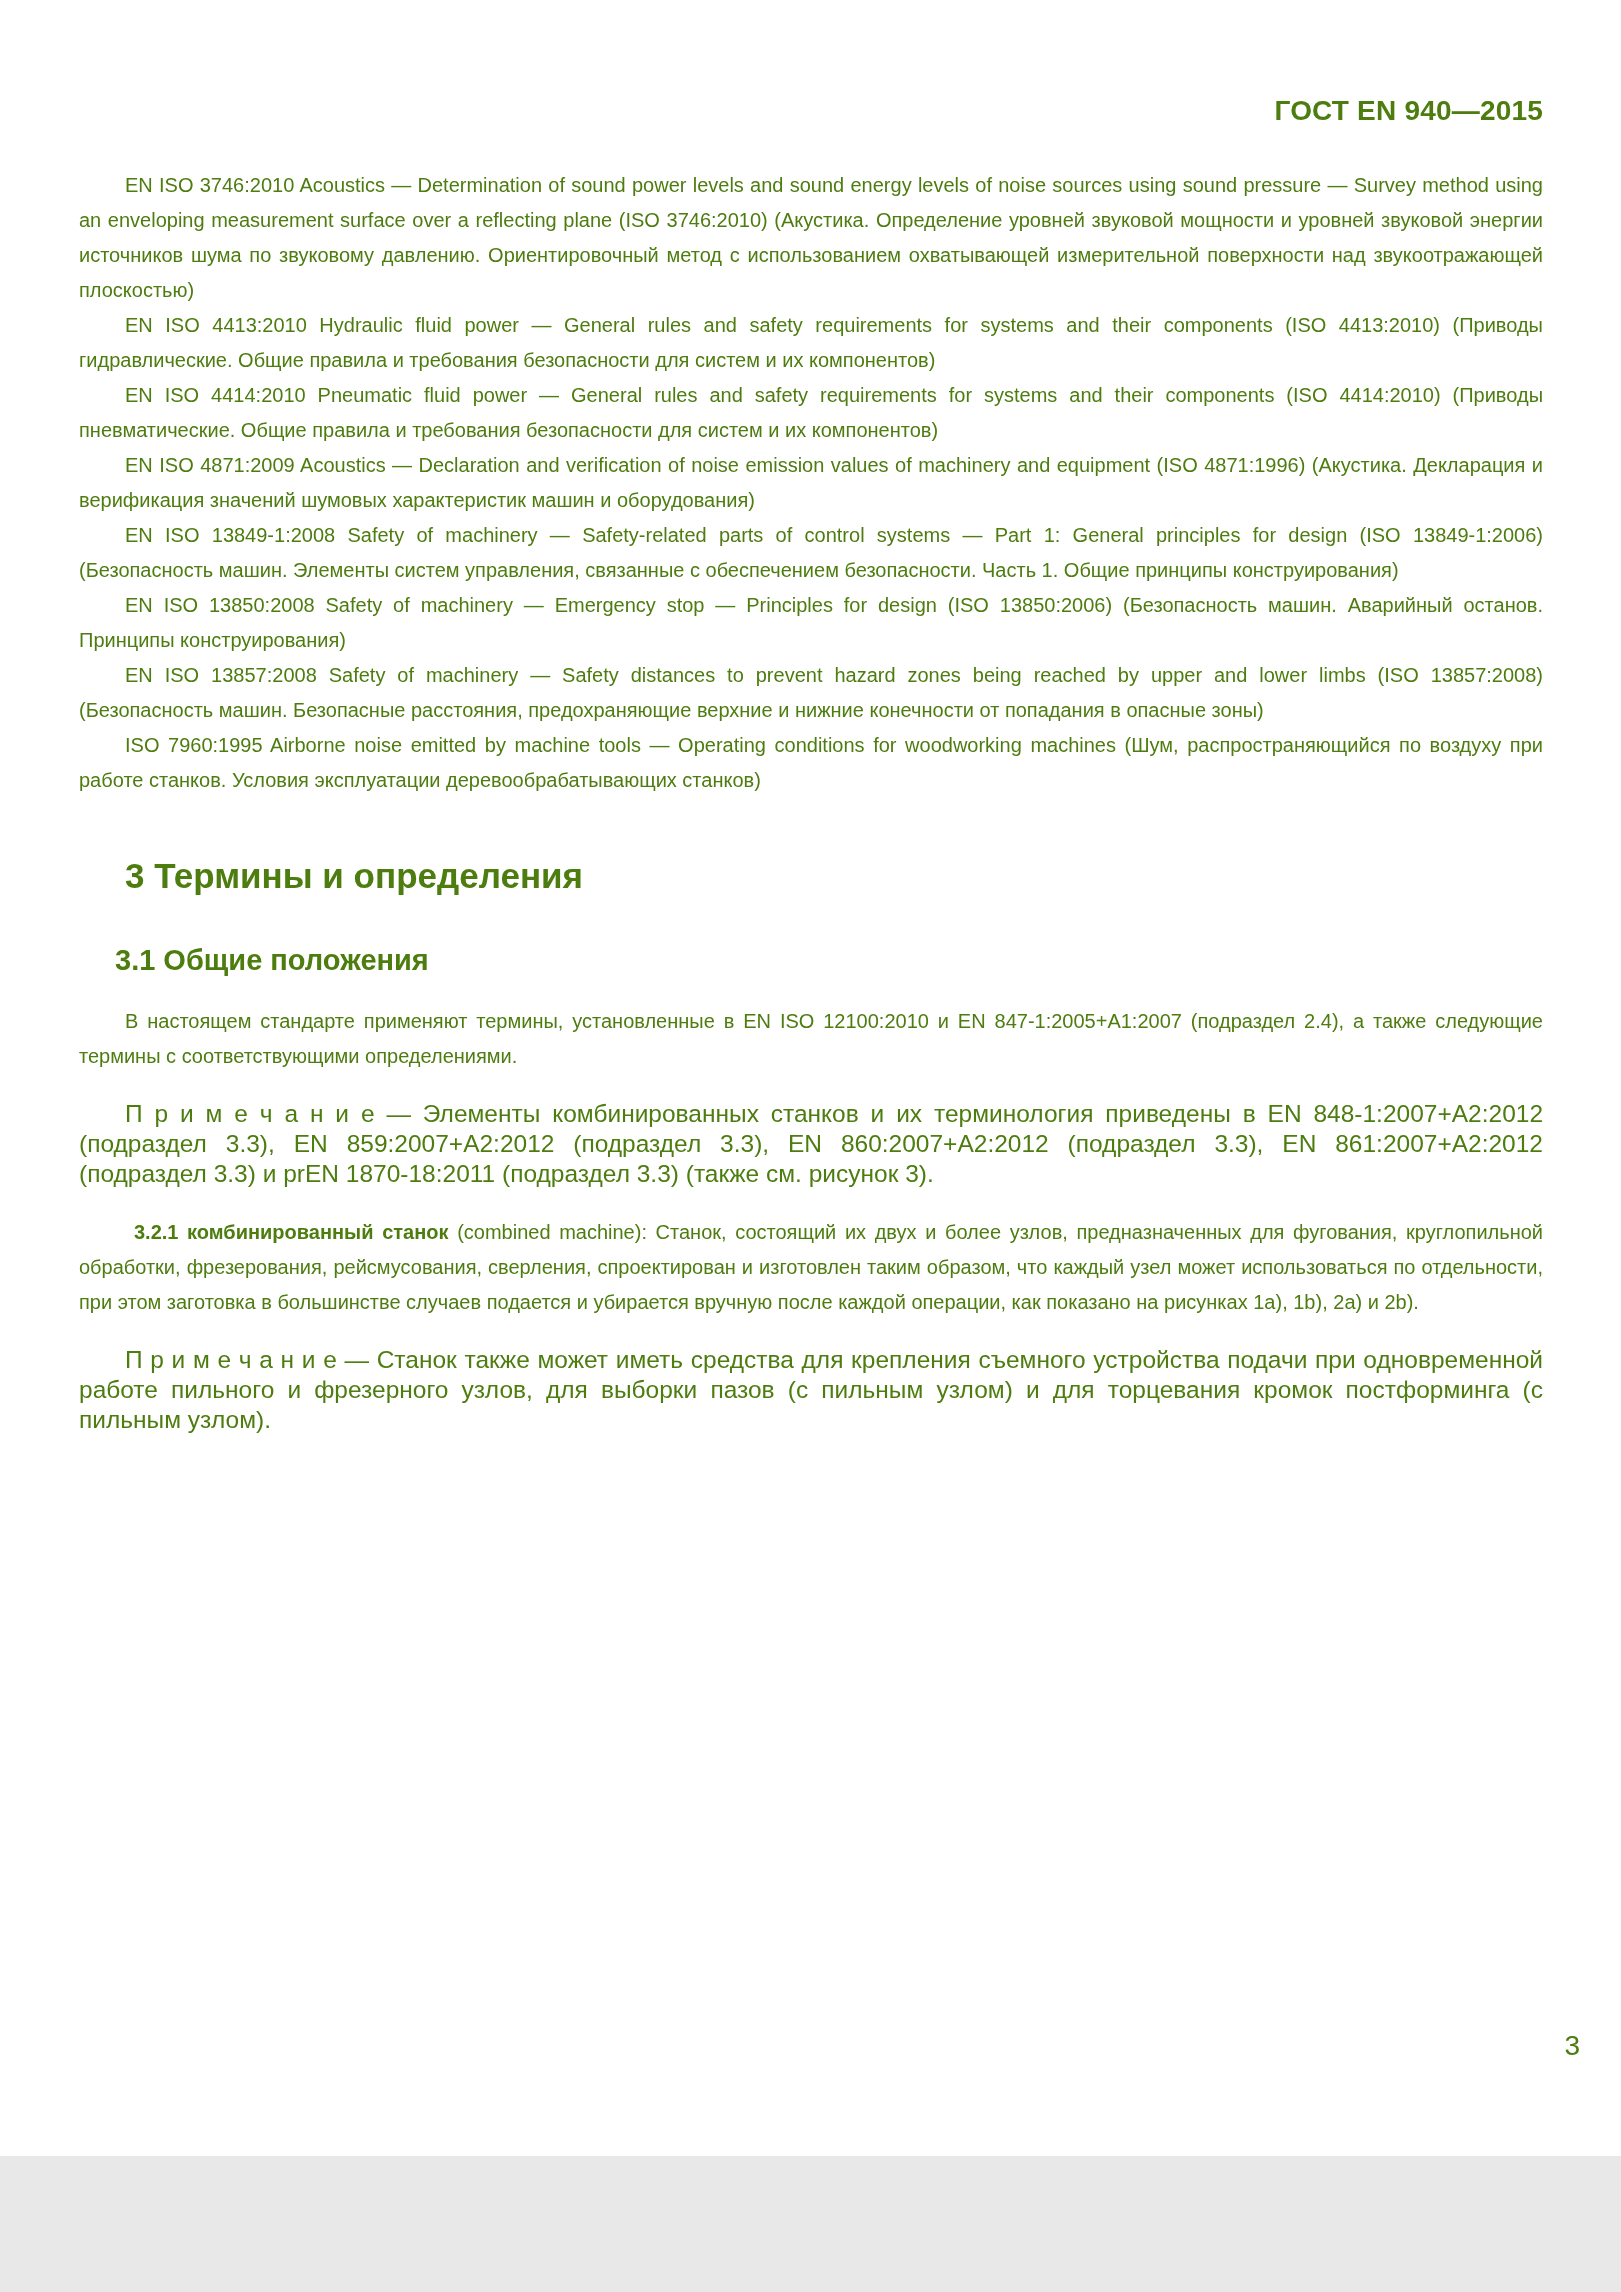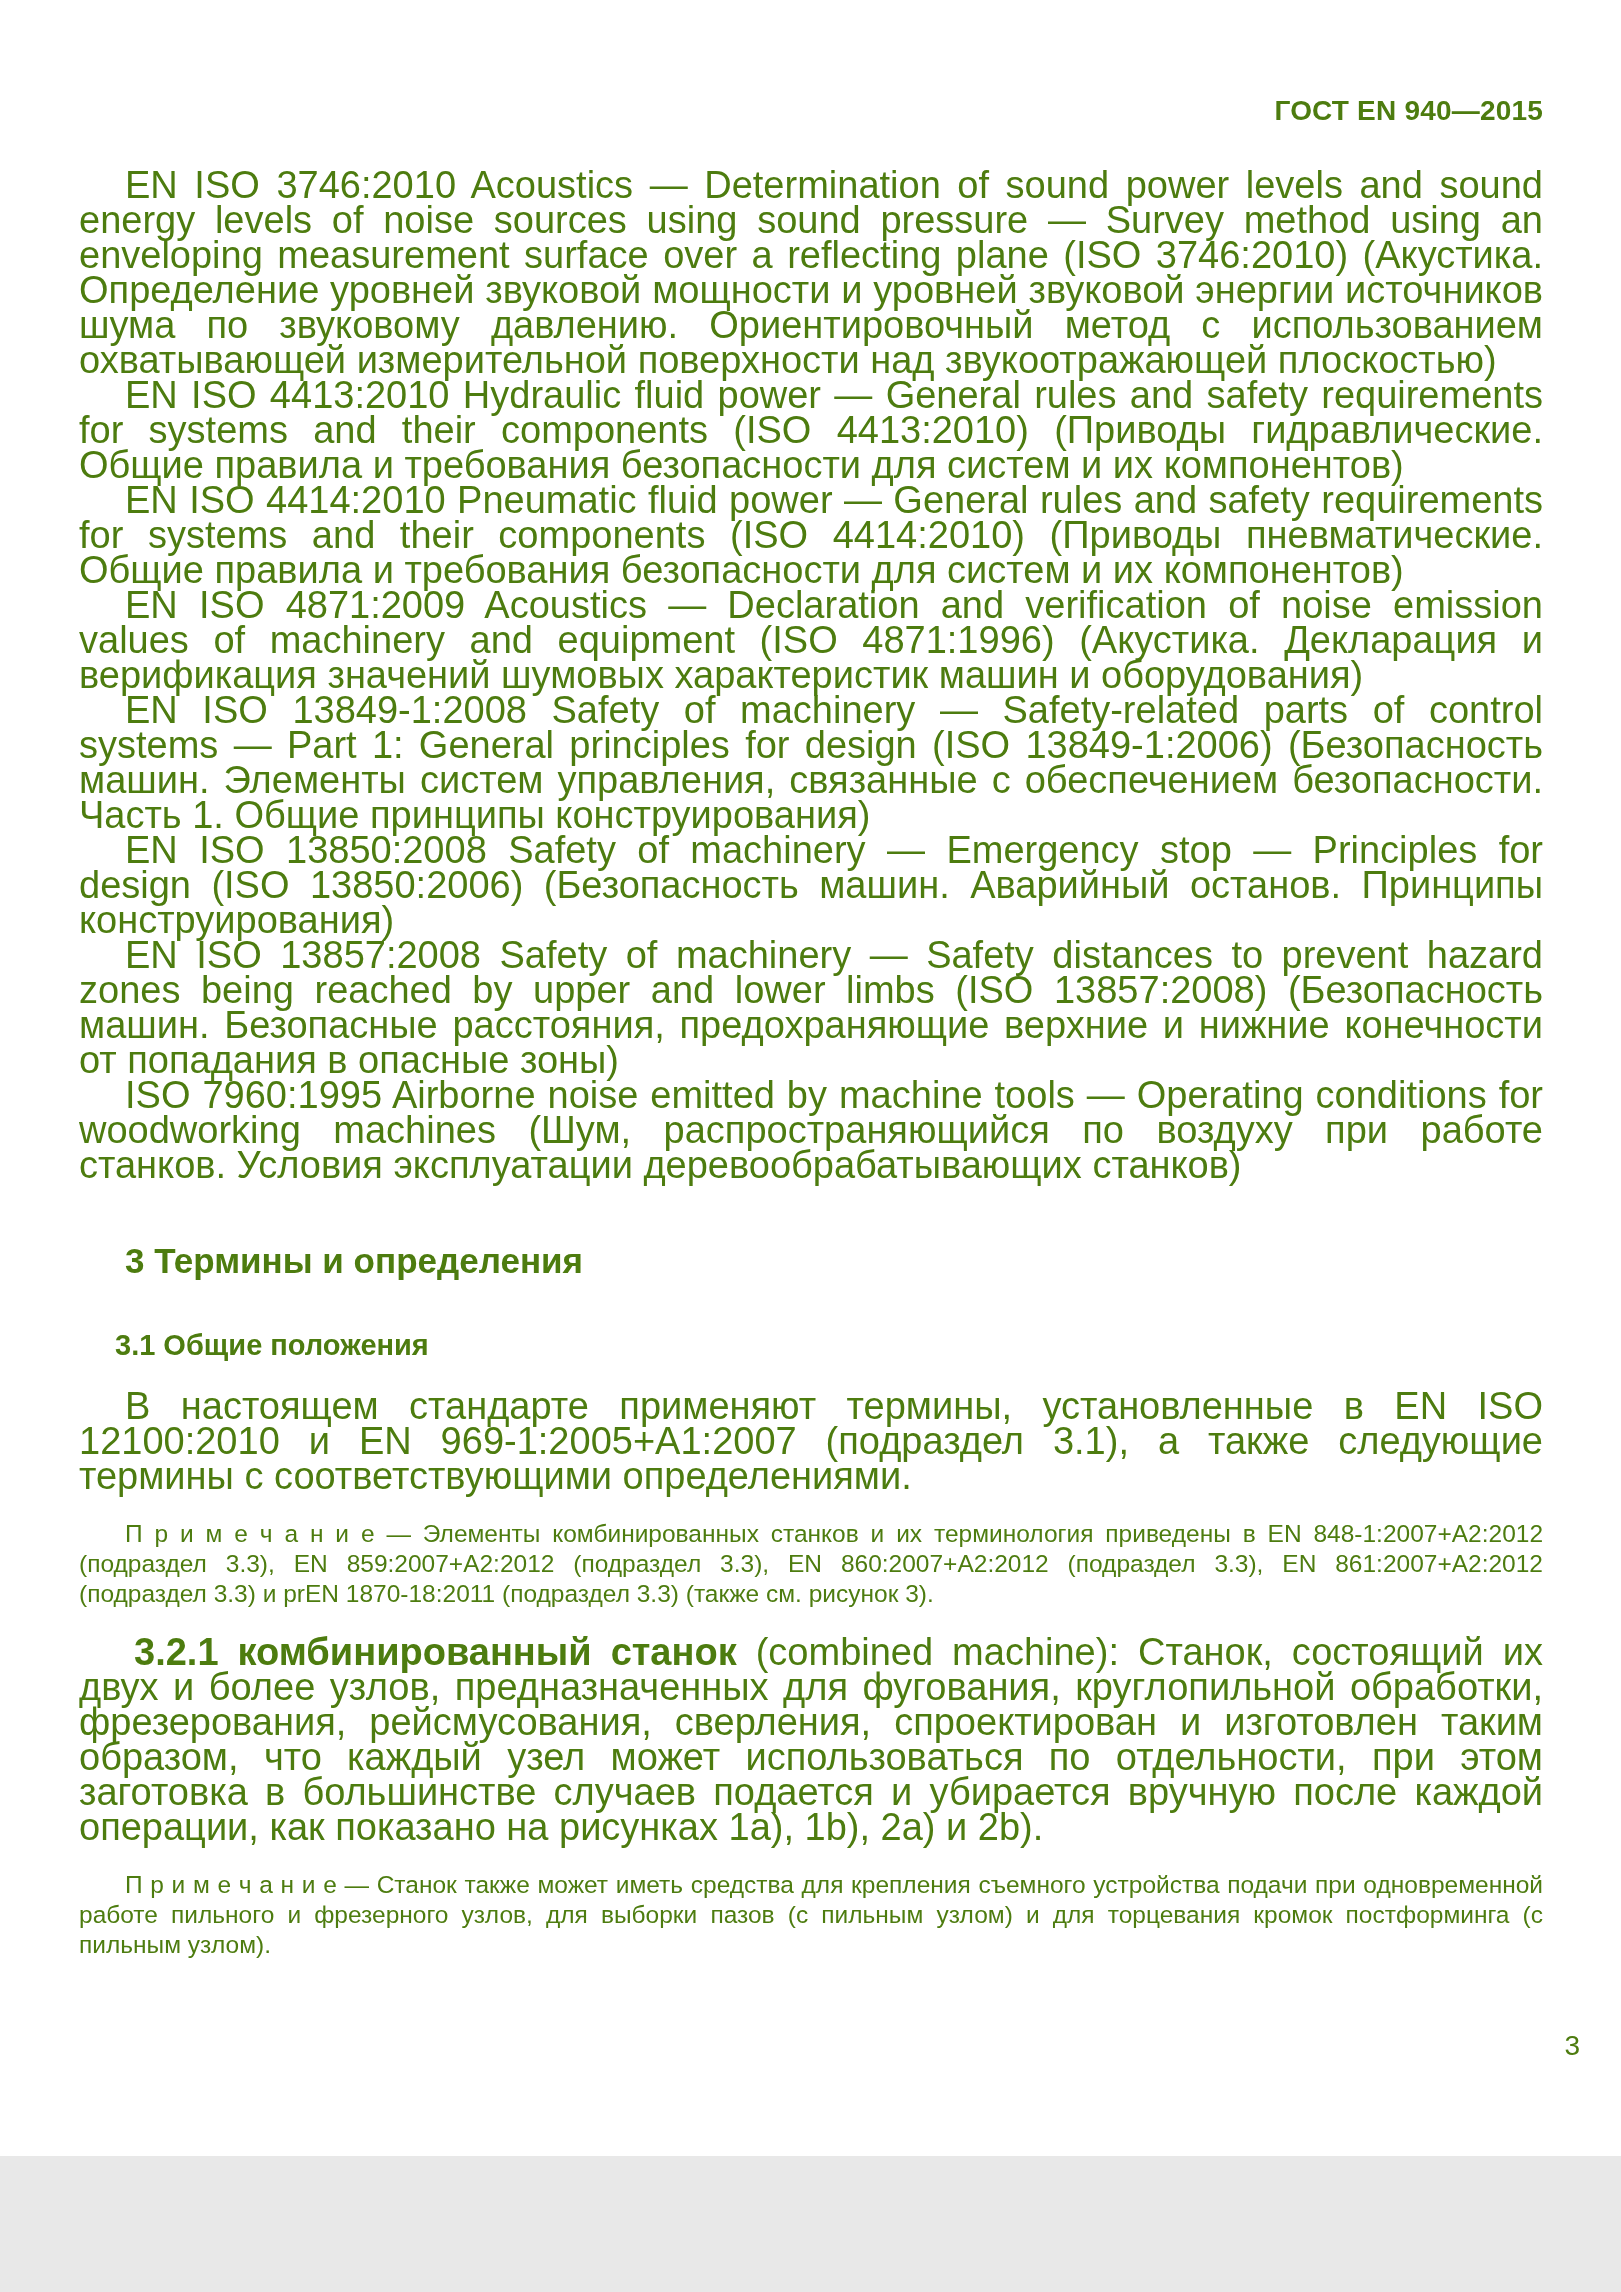--- a/index.html
+++ b/index.html
@@ -26,21 +26,21 @@
   }
   .doc-header {
     text-align: right;
     font-weight: bold;
     font-size: 28px;
     line-height: 33px;
     margin: 0 0 41px 0;
     letter-spacing: 0.2px;
   }
   .para {
-    font-size: 38px;
+    font-size: 20px;
     line-height: 35px;
     text-align: justify;
     text-indent: 46px;
     margin: 0;
   }
   .section-title {
     font-size: 35px;
     line-height: 41px;
     font-weight: bold;
     margin: 57px 0 0 46px;
@@ -90,21 +90,21 @@
     <p class="para">EN ISO 4871:2009 Acoustics — Declaration and verification of noise emission values of machinery and equipment (ISO 4871:1996) (Акустика. Декларация и верификация значений шумовых характеристик машин и оборудования)</p>
     <p class="para">EN ISO 13849-1:2008 Safety of machinery — Safety-related parts of control systems — Part 1: General principles for design (ISO 13849-1:2006) (Безопасность машин. Элементы систем управления, связанные с обеспечением безопасности. Часть 1. Общие принципы конструирования)</p>
     <p class="para">EN ISO 13850:2008 Safety of machinery — Emergency stop — Principles for design (ISO 13850:2006) (Безопасность машин. Аварийный останов. Принципы конструирования)</p>
     <p class="para">EN ISO 13857:2008 Safety of machinery — Safety distances to prevent hazard zones being reached by upper and lower limbs (ISO 13857:2008) (Безопасность машин. Безопасные расстояния, предохраняющие верхние и нижние конечности от попадания в опасные зоны)</p>
     <p class="para">ISO 7960:1995 Airborne noise emitted by machine tools — Operating conditions for woodworking machines (Шум, распространяющийся по воздуху при работе станков. Условия эксплуатации деревообрабатывающих станков)</p>
 
     <h2 class="section-title">3 Термины и определения</h2>
 
     <h3 class="subsection-title">3.1 Общие положения</h3>
 
-    <p class="para first-after-sub">В настоящем стандарте применяют термины, установленные в EN ISO 12100:2010 и EN 969-1:2005+A1:2007 (подраздел 3.1), а также следующие термины с соответствующими определениями.</p>
+    <p class="para first-after-sub">В настоящем стандарте применяют термины, установленные в EN ISO 12100:2010 и EN 847-1:2005+A1:2007 (подраздел 2.4), а также следующие термины с соответствующими определениями.</p>
 
     <p class="note"><span class="note-label">П р и м е ч а н и е</span> <span>— Элементы комбинированных станков и их терминология приведены в EN 848-1:2007+A2:2012 (подраздел 3.3), EN 859:2007+A2:2012 (подраздел 3.3), EN 860:2007+A2:2012 (подраздел 3.3), EN 861:2007+A2:2012 (подраздел 3.3) и prEN 1870-18:2011 (подраздел 3.3) (также см. рисунок 3).</span></p>
 
 
     <p class="para first-after-sub"><span class="def-term">3.2.1 комбинированный станок</span> <span>(combined machine): Станок, состоящий их двух и более узлов, предназначенных для фугования, круглопильной обработки, фрезерования, рейсмусования, сверления, спроектирован и изготовлен таким образом, что каждый узел может использоваться по отдельности, при этом заготовка в большинстве случаев подается и убирается вручную после каждой операции, как показано на рисунках 1a), 1b), 2a) и 2b).</span></p>
 
     <p class="note"><span class="note-label">П р и м е ч а н и е</span> <span>— Станок также может иметь средства для крепления съемного устройства подачи при одновременной работе пильного и фрезерного узлов, для выборки пазов (с пильным узлом) и для торцевания кромок постформинга (с пильным узлом).</span></p>
 
   </div>
 

